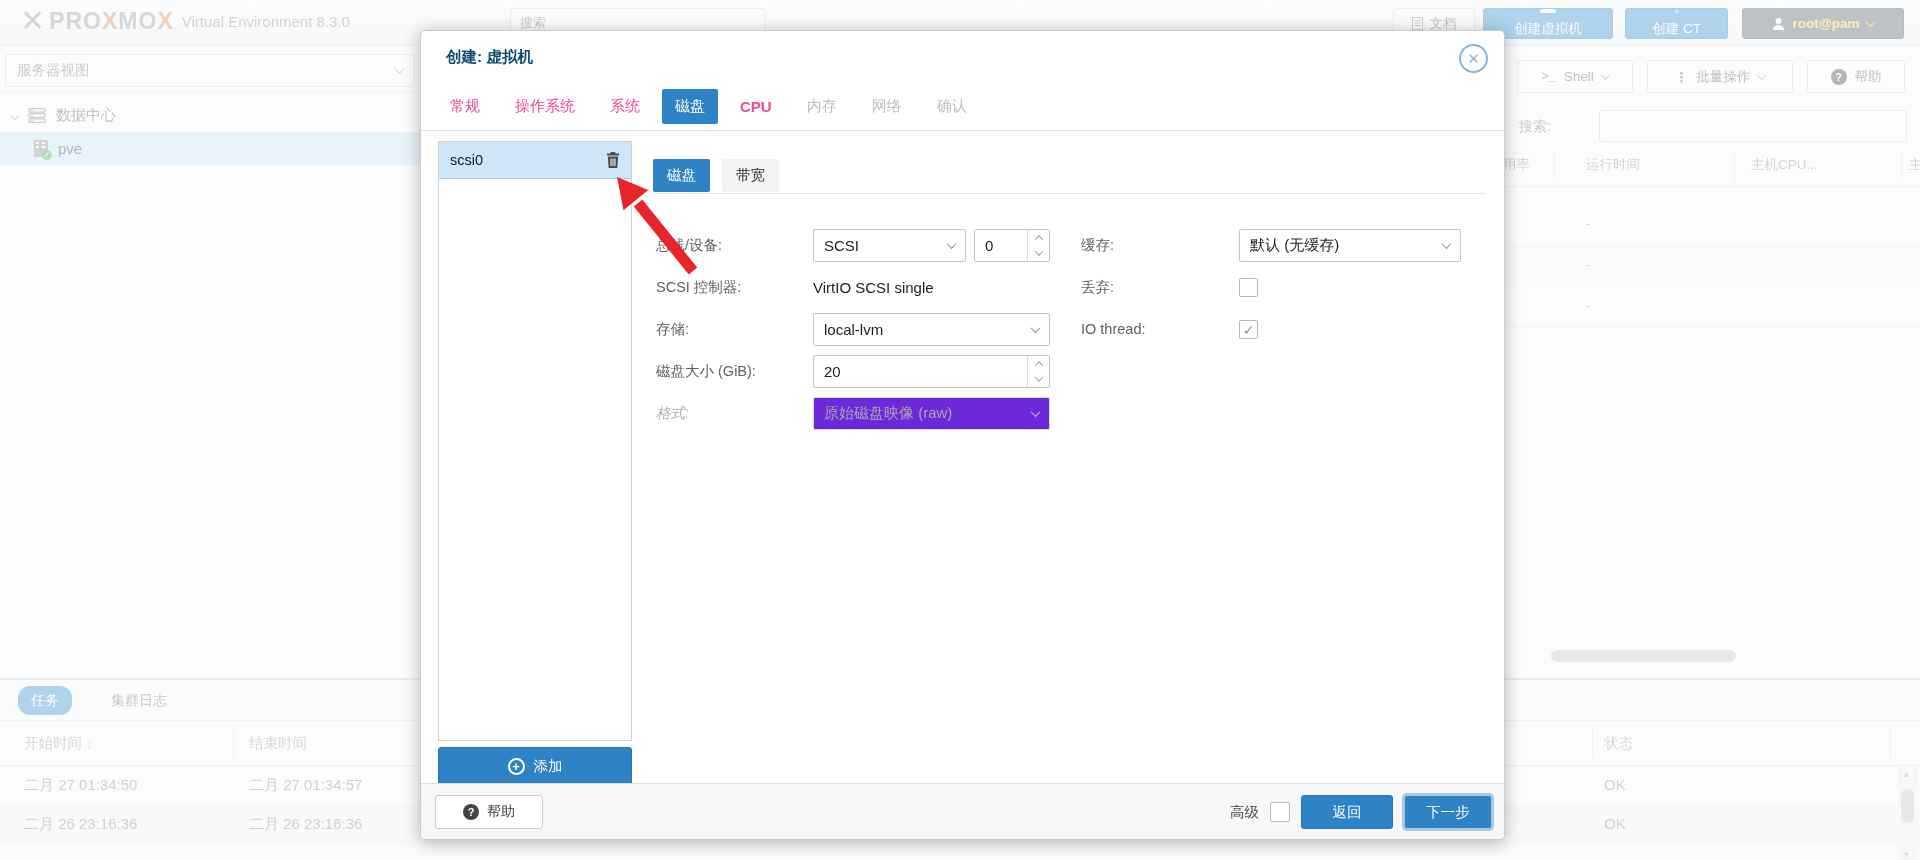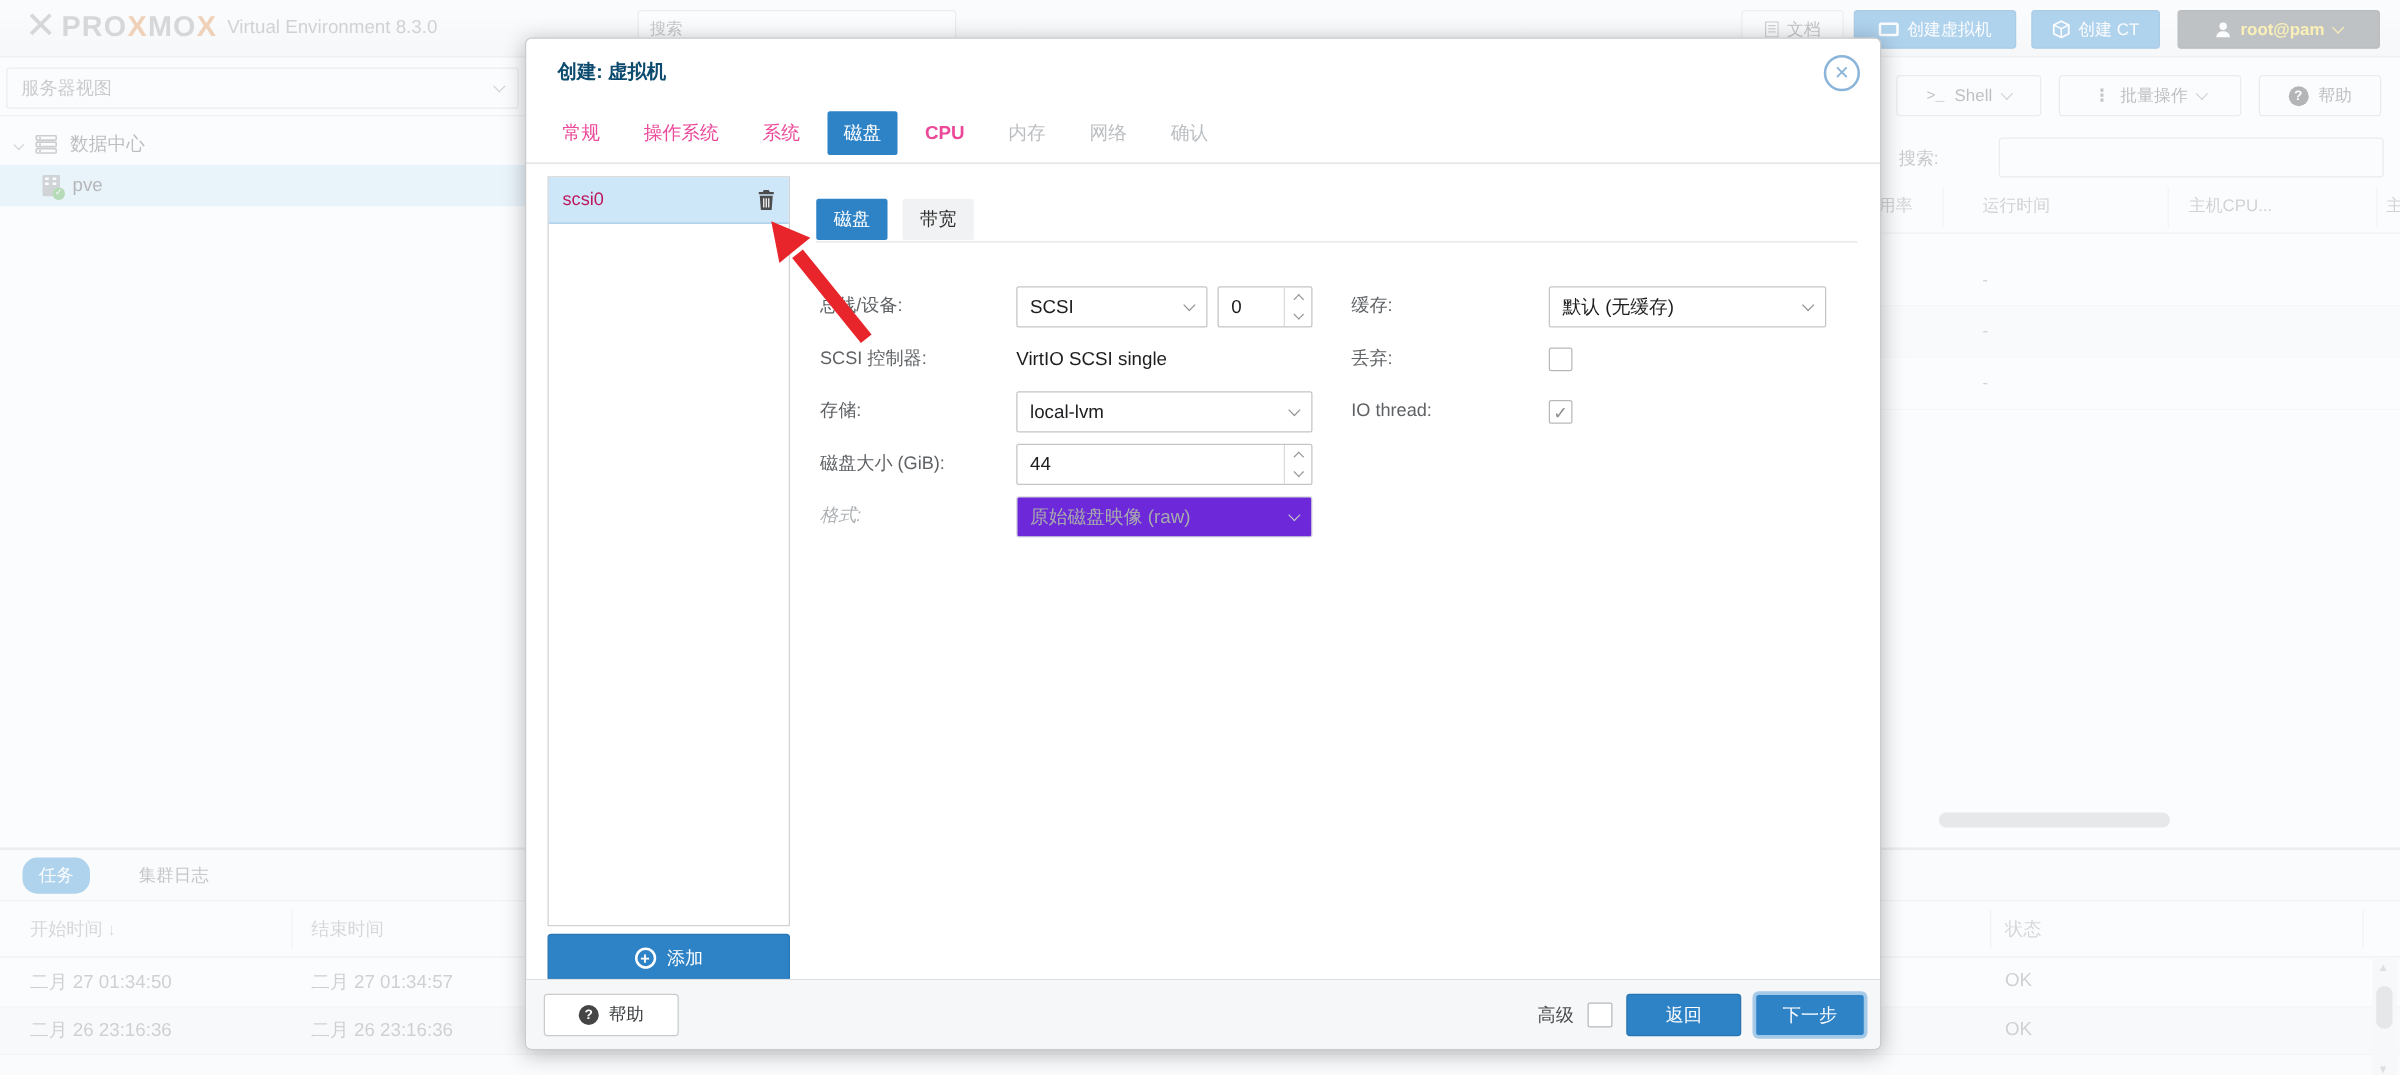--- a/index.html
+++ b/index.html
@@ -15,21 +15,21 @@
   .bigx { font-size:30px; font-weight:bold; color:#9b9ea1; margin-right:4px; line-height:30px;}
   .brandtxt { font-size:23px; font-weight:bold; letter-spacing:1px; color:#9b9ea1; }
   .brandtxt .ox { color:#e08b4a; }
   .product { font-size:15px; color:#8f9396; margin-left:8px; }
   .hsearch { position:absolute; left:510px; top:8px; width:255px; height:29px;
              border:1px solid #d2d4d6; border-radius:3px; background:#fff;
              font-size:13px; color:#555; padding:0 9px; }
   .hbtn { position:absolute; top:8px; height:31px; border-radius:3px; display:flex;
           align-items:center; justify-content:center; gap:7px; font-size:13.5px; cursor:pointer; }
   .hbtn-light { background:#fdfdfd; border:1px solid #dcdcdc; color:#6b6e71; }
-  .hbtn-blue  { background:#3892d4; color:#fff; border:1px solid #2f82c0; }
+  .hbtn-blue  { background:#3892d4; color:#fff; border:1px solid #2f82c0;flex-direction:column; }
   .hbtn-grey  { background:#63676a; color:#fde047; border:1px solid #55585b;font-weight:bold; }
   .chv { display:inline-block; width:7px; height:7px; border-right:1.6px solid currentColor;
          border-bottom:1.6px solid currentColor; transform:rotate(45deg) translate(-1px,-1px); }
   .chv-grey { color:#8f8f8f; }
   .monitor-ic { display:inline-block; width:16px; height:11px; border:2px solid #fff; border-radius:2px; }
 
   
   #viewsel { position:absolute; left:5px; top:54px; width:410px; height:33px; background:#fff;
              border:1px solid #d3d5d7; border-radius:3px; display:flex; align-items:center;
              padding:0 11px; font-size:14.5px; color:#7c8084; }
@@ -94,21 +94,21 @@
                text-align:center; cursor:pointer; }
   #dlg-tabs { position:absolute; left:16px; top:58px; display:flex; gap:9px; align-items:center; }
   .dtab { padding:8px 13px; font-size:15px; color:#ec4899; border-radius:2px; cursor:pointer; }
   .dtab-active { background:#2e82c6; color:#fff; }
   .dtab-disabled { color:#bcbfc2; }
   #dlg-tabsep { position:absolute; left:0; top:99px; width:100%; height:1px; background:#dcdee0; }
 
   #disk-list { position:absolute; left:17px; top:110px; width:194px; height:600px;
                border:1px solid #cfd1d3; background:#fff; }
   #disk-row { height:37px; background:#cde6f8; border-bottom:1px solid #a6cbe8; display:flex;
-              align-items:center; padding:0 11px; font-size:14.5px; color:#be185d; }
+              align-items:center; padding:0 11px; font-size:14.5px; color:#0f172a; }
   #add-btn { position:absolute; left:17px; top:716px; width:194px; height:38px; background:#2e82c6;
              border:1px solid #2875b2; border-radius:3px; color:#fff; font-size:14.5px;
              display:flex; align-items:center; justify-content:center; gap:9px; cursor:pointer; }
   .plus-circ { width:17px; height:17px; border-radius:50%; border:2px solid #fff; color:#fff;
                font-size:13px; font-weight:bold; line-height:13px; text-align:center; }
 
   #subtabs { position:absolute; left:232px; top:128px; display:flex; gap:12px; }
   .stab { padding:7px 14px; font-size:14.5px; border-radius:2px; cursor:pointer; }
   .stab-active { background:#2e82c6; color:#fff; }
   .stab-plain { background:#f1f2f3; color:#2e2e2e; }
@@ -359,21 +359,21 @@
     <span class="ftext" style="left:392px; top:240px;">VirtIO SCSI single</span>
 
     <span class="flabel" style="left:235px; top:282px;">存储:</span>
     <div class="sel" style="left:392px; top:282px; width:237px;">
       <span>local-lvm</span>
       <span class="chv"></span>
     </div>
 
     <span class="flabel" style="left:235px; top:324px;">磁盘大小 (GiB):</span>
     <div class="spin" style="left:392px; top:324px; width:237px;">
-      <span>44</span>
+      <span>20</span>
       <span class="spinner">
         <div>
             <span class="chvu"></span>
           </div>
         <div>
             <span class="chvd"></span>
           </div>
       </span>
     </div>
 

